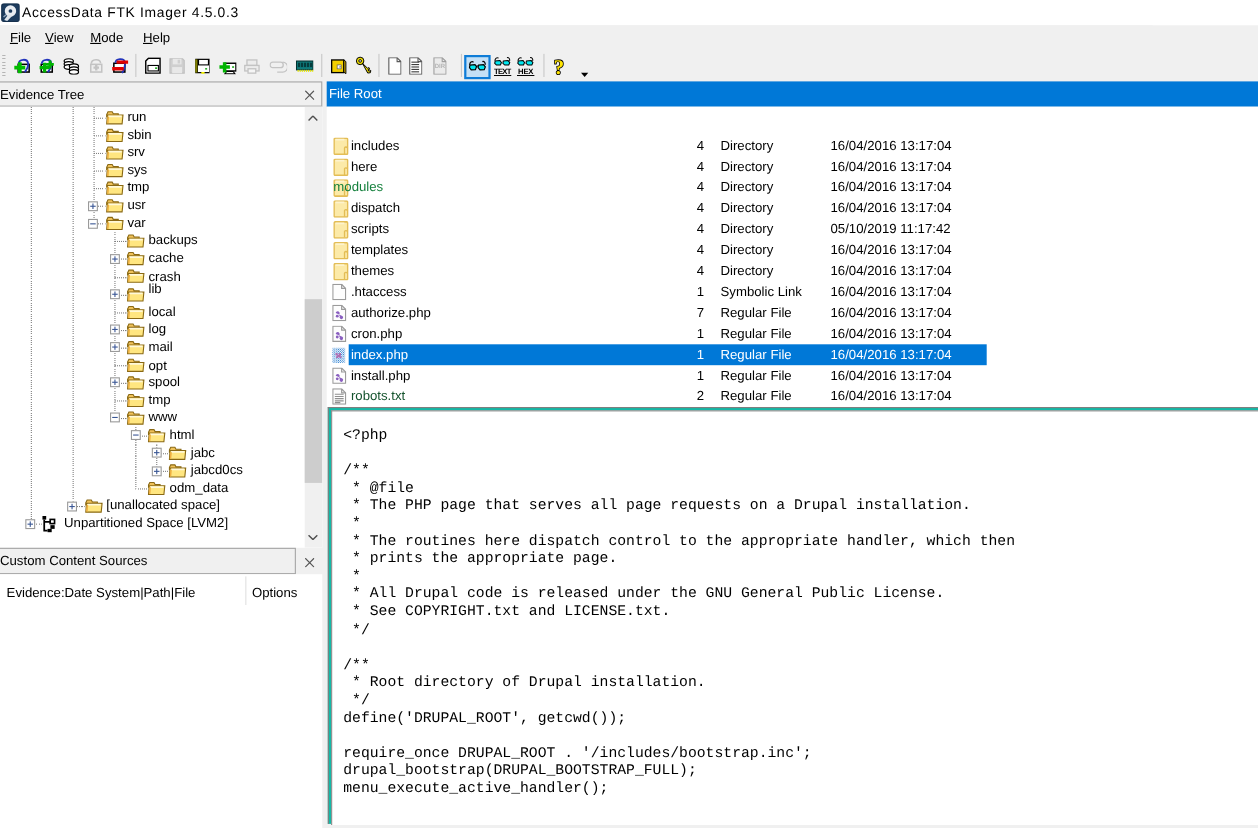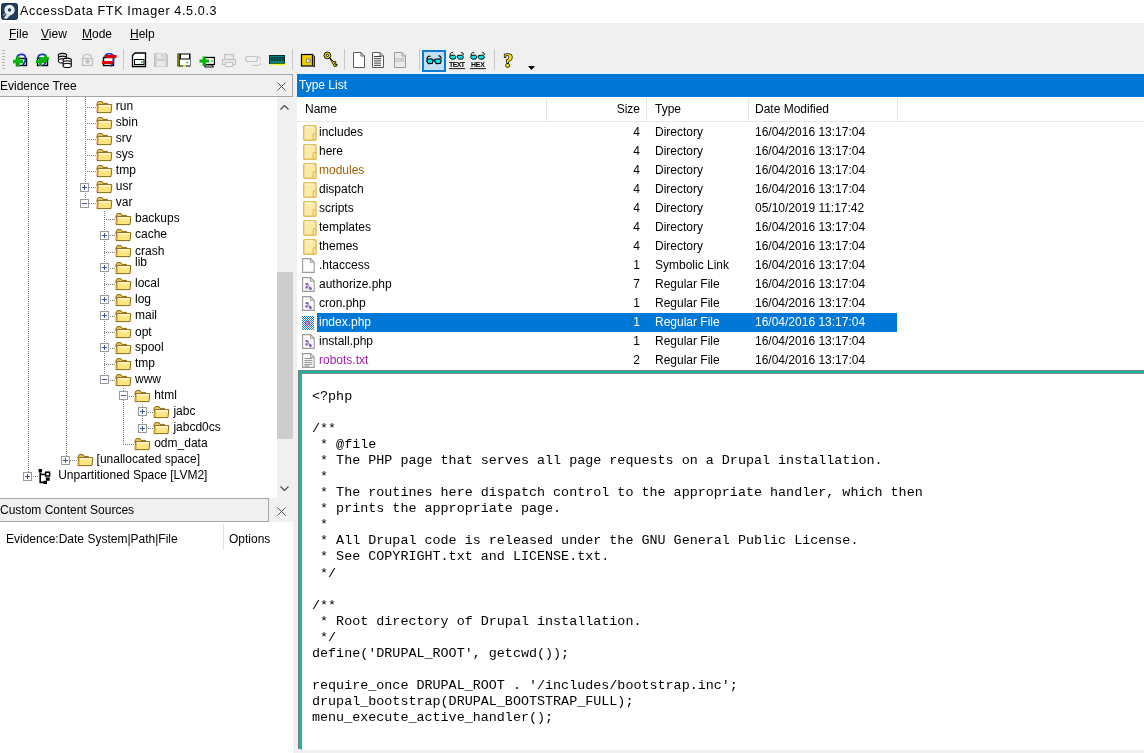--- a/index.html
+++ b/index.html
@@ -469,33 +469,23 @@
       <path d="M0.5 0.5 L8.5 8.5 M8.5 0.5 L0.5 8.5" stroke="#555" stroke-width="1"></path>
     </svg>
 </div>
 <div class="a" style="left:0;top:522px;width:292.5px;height:231px;background:#fff">
  <span class="a ti" style="left:6px;top:10px">Evidence:Date System|Path|File</span>
  <span class="a ti" style="left:229px;top:10px">Options</span>
  <div class="a" style="left:223px;top:2px;width:1px;height:26px;background:#e0e0e0"></div>
 </div>
 
 <div class="a" style="left:297px;top:74px;width:847px;height:23px;background:#0078d7">
- <span class="a ti" style="left:2px;top:3.5px;color:#fff">Type List</span>
+ <span class="a ti" style="left:2px;top:3.5px;color:#fff">File Root</span>
 </div>
 <div class="a" style="left:297px;top:97px;width:847px;height:274px;background:#fff">
- <div class="a" style="left:0;top:0;width:847px;height:25px;border-bottom:1px solid #e8e8e8">
-  <span class="a ti" style="left:8px;top:5px">Name</span>
-  <span class="a ti" style="left:298px;top:5px;width:45px;text-align:right">Size</span>
-  <span class="a ti" style="left:358px;top:5px">Type</span>
-  <span class="a ti" style="left:458px;top:5px">Date Modified</span>
-  <div class="a" style="left:249px;top:1px;width:1px;height:23px;background:#e5e5e5"></div>
-  <div class="a" style="left:349px;top:1px;width:1px;height:23px;background:#e5e5e5"></div>
-  <div class="a" style="left:451px;top:1px;width:1px;height:23px;background:#e5e5e5"></div>
-  <div class="a" style="left:600px;top:1px;width:1px;height:23px;background:#e5e5e5"></div>
- </div>
 <div class="row" style="top:26px">
       <svg class="a" style="left:5.5px;top:1.5px" width="14" height="16" viewBox="0 0 14 16">
 <rect x="0.7" y="0.7" width="12.4" height="14.6" rx="1" fill="#fceaa8" stroke="#e3bd55" stroke-width="1.4"></rect>
 <path d="M10.2 15 V9.5 a1.4 1.4 0 0 1 2.6 0" fill="none" stroke="#e3bd55" stroke-width="1.2"></path>
 <path d="M2 2 h8" stroke="#fdf3cd" stroke-width="1.6"></path>
 </svg>
       <span class="cell" style="left:22px;color:#000">includes</span>
       <span class="cell" style="left:298px;width:45px;text-align:right;color:#000">4</span>
       <span class="cell" style="left:358px;color:#000">Directory</span>
       <span class="cell" style="left:458px;color:#000">16/04/2016 13:17:04</span>
@@ -510,21 +500,21 @@
       <span class="cell" style="left:298px;width:45px;text-align:right;color:#000">4</span>
       <span class="cell" style="left:358px;color:#000">Directory</span>
       <span class="cell" style="left:458px;color:#000">16/04/2016 13:17:04</span>
     </div>
     <div class="row" style="top:64px">
       <svg class="a" style="left:5.5px;top:1.5px" width="14" height="16" viewBox="0 0 14 16">
 <rect x="0.7" y="0.7" width="12.4" height="14.6" rx="1" fill="#fceaa8" stroke="#e3bd55" stroke-width="1.4"></rect>
 <path d="M10.2 15 V9.5 a1.4 1.4 0 0 1 2.6 0" fill="none" stroke="#e3bd55" stroke-width="1.2"></path>
 <path d="M2 2 h8" stroke="#fdf3cd" stroke-width="1.6"></path>
 </svg>
-      <span class="cell" style="left:22px;color:#a16207">modules</span>
+      <span class="cell" style="left:6px;color:#15803d">modules</span>
       <span class="cell" style="left:298px;width:45px;text-align:right;color:#000">4</span>
       <span class="cell" style="left:358px;color:#000">Directory</span>
       <span class="cell" style="left:458px;color:#000">16/04/2016 13:17:04</span>
     </div>
     <div class="row" style="top:83px">
       <svg class="a" style="left:5.5px;top:1.5px" width="14" height="16" viewBox="0 0 14 16">
 <rect x="0.7" y="0.7" width="12.4" height="14.6" rx="1" fill="#fceaa8" stroke="#e3bd55" stroke-width="1.4"></rect>
 <path d="M10.2 15 V9.5 a1.4 1.4 0 0 1 2.6 0" fill="none" stroke="#e3bd55" stroke-width="1.2"></path>
 <path d="M2 2 h8" stroke="#fdf3cd" stroke-width="1.6"></path>
 </svg>
@@ -642,21 +632,21 @@
 <path d="M0.6 0.6 h8 l3.6 3.6 v10.2 h-11.6 z" fill="#fdfdfd" stroke="#9b9b9b" stroke-width="1.1"></path>
 <path d="M8.6 0.6 v3.6 h3.6" fill="none" stroke="#9b9b9b" stroke-width="1.1"></path>
 <g stroke="#8f8f8f" stroke-width="1">
           <path d="M2.4 5.4 h8"></path>
           <path d="M2.4 7.4 h8"></path>
           <path d="M2.4 9.4 h8"></path>
           <path d="M2.4 11.4 h8"></path>
           <path d="M2.4 13 h5"></path>
         </g>
 </svg>
-      <span class="cell" style="left:22px;color:#a21caf">robots.txt</span>
+      <span class="cell" style="left:22px;color:#14532d">robots.txt</span>
       <span class="cell" style="left:298px;width:45px;text-align:right;color:#000">2</span>
       <span class="cell" style="left:358px;color:#000">Regular File</span>
       <span class="cell" style="left:458px;color:#000">16/04/2016 13:17:04</span>
     </div>
   </div>
 <div class="a" style="left:297.5px;top:370px;width:966px;height:379px;background:#14b8a6;border:1px solid #7f7f7f;border-right:none;border-bottom:none">
  <div class="a" style="left:2px;top:2px;width:845px;height:377px;border:1px solid #888;border-right:none;border-bottom:none;background:#fff">
   <pre style="position:absolute;left:10.5px;top:15px;font-size:13.4px;line-height:16.05px">&lt;?php
 
 /**

